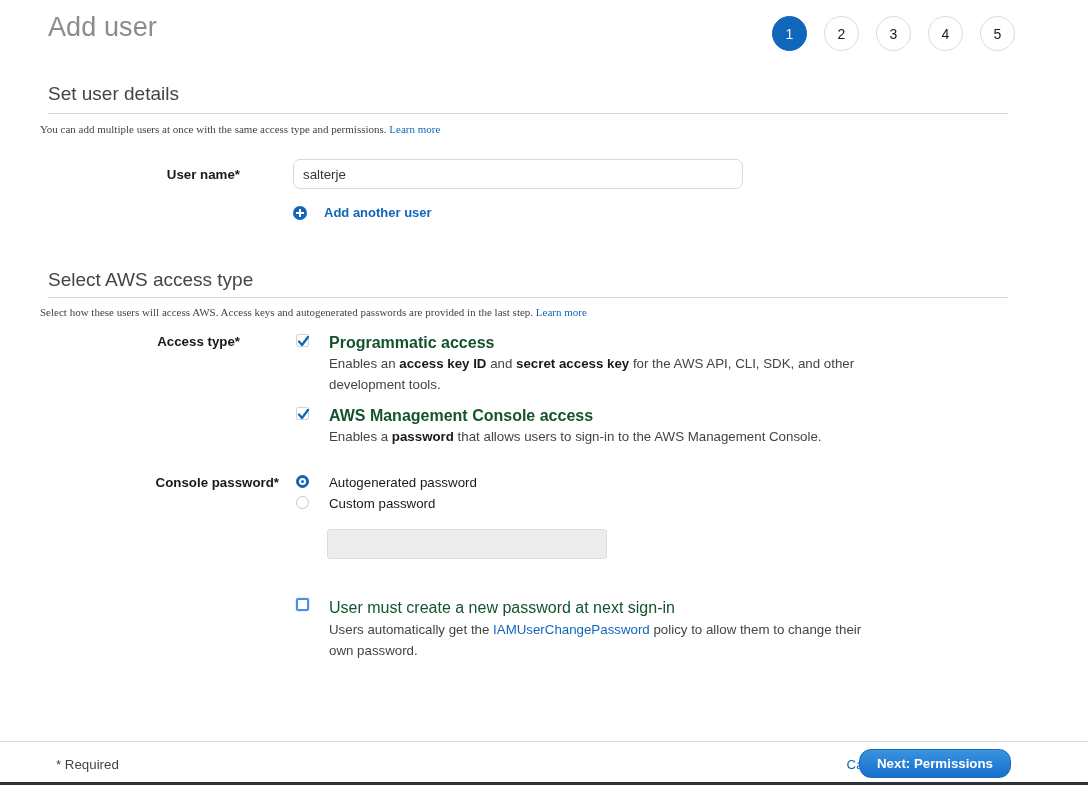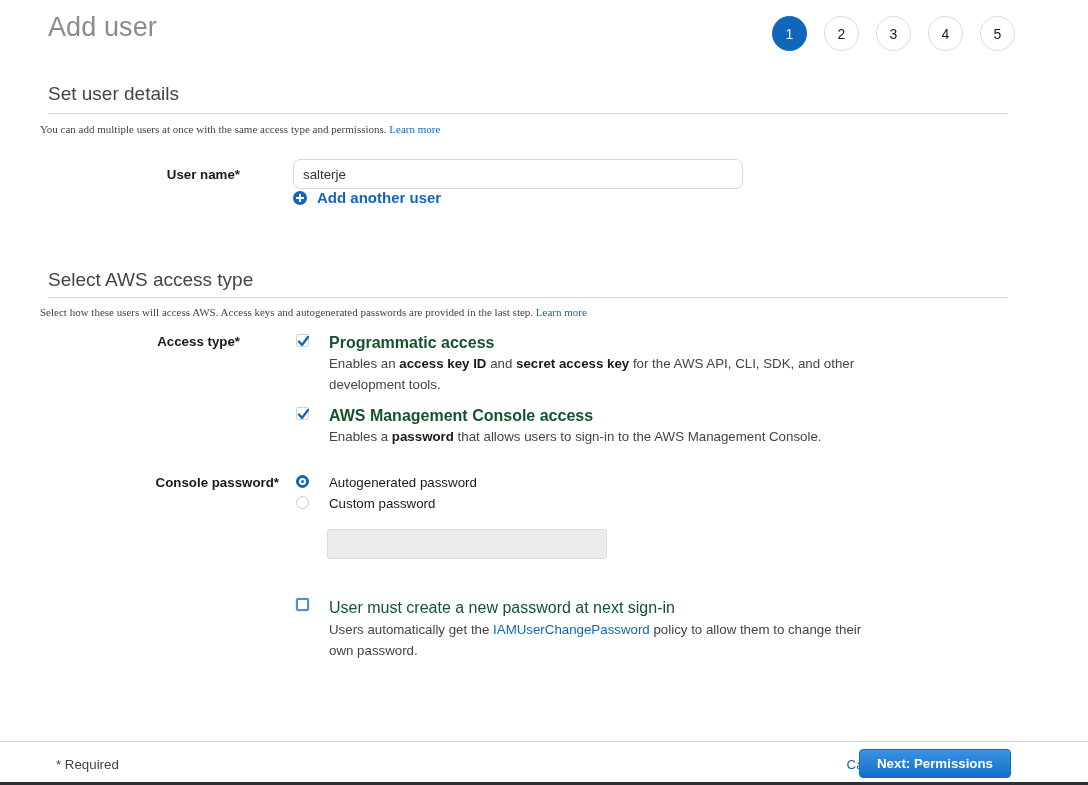--- a/index.html
+++ b/index.html
@@ -68,23 +68,23 @@
     height: 30px; padding: 0 9px;
     border: 1px solid #d9d9d9; border-radius: 3px;
     background: #fff; font-size: 13.3px; color: #333;
     font-family: "Liberation Sans", sans-serif;
     outline: none;
   }
   .text-input.disabled {
     background: #ececec; border-color: #dcdcdc;
   }
   .add-user-link {
-    position: absolute; left: 293px; top: 189px;
-    display: flex; align-items: center; gap: 10px;
-    font-size: 15px; font-weight: bold; color: #1166bb;
+    position: absolute; left: 293px; top: 205px;
+    display: flex; align-items: center; gap: 17px;
+    font-size: 13px; font-weight: bold; color: #1166bb;
     cursor: pointer;
   }
   .plus-icon {
     width: 14px; height: 14px; display: block;
   }
 
   
   .cbox {
     position: absolute;
     width: 13px; height: 13px;
@@ -132,21 +132,21 @@
     position: absolute; left: 56px; top: 757px;
     font-size: 13.3px; color: #444;
   }
   .cancel-link {
     position: absolute; right: 200px; top: 757px;
     font-size: 13.3px; color: #1166bb; cursor: pointer; text-decoration: none;
   }
   .next-btn {
     position: absolute; left: 859px; top: 749px;
     width: 152px; height: 29px;
-    border: 1px solid #1b6cb5; border-radius: 4px;
+    border: 1px solid #1b6cb5; border-radius: 12px;
     background: linear-gradient(#3a92e0, #1470ca);
     color: #fff; font-size: 13.3px; font-weight: bold;
     font-family: "Liberation Sans", sans-serif;
     cursor: pointer; padding: 0;
   }
 </style>
 </head>
 <body>
 
 <div class="page">

